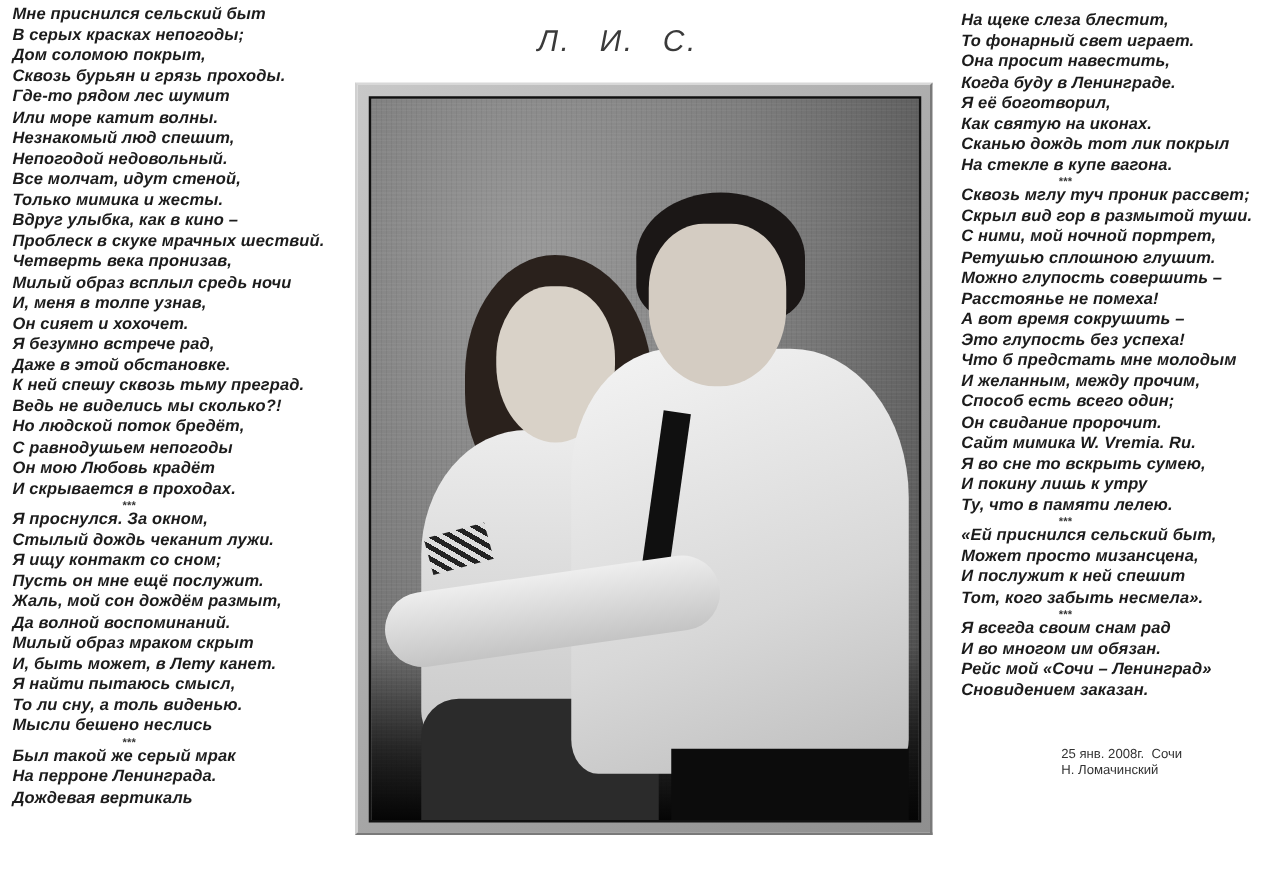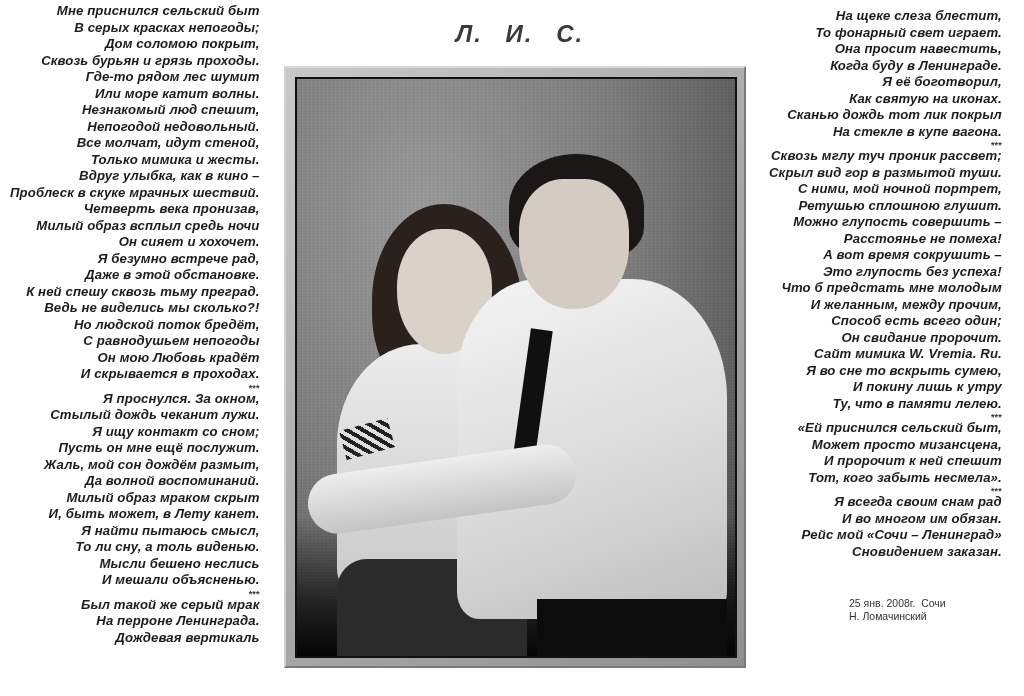--- a/index.html
+++ b/index.html
@@ -11,37 +11,35 @@
     }
     .poem-col {
       position: absolute;
       font-style: italic;
       font-weight: bold;
       font-size: 13.2px;
       line-height: 16.5px;
       letter-spacing: 0.1px;
       color: #1c1c1c;
       white-space: nowrap;
-      text-align: right;
     }
     .poem-col .line { display: block; }
     .poem-col .stars {
       display: block;
       font-style: normal;
       font-size: 9px;
       line-height: 10px;
       height: 8px;
       color: #333;
     }
     #left-col { left: 10px; top: 3px; }
     #right-col { left: 769px; top: 8px; }
     #title {
       position: absolute; left: 430px; top: 20px; width: 180px;
-      text-align: center;
-      font-size: 24px; font-weight: bold; font-style: italic;
+      font-size: 24px; font-weight: normal; font-style: italic;
       color: #3a3a3a; letter-spacing: 2px; word-spacing: 14px;
     }
     #photo-frame {
       position: absolute; left: 284px; top: 66px;
       width: 462px; height: 602px;
       background: linear-gradient(135deg, #c8c8c8 0%, #a9a9a9 50%, #8f8f8f 100%);
       box-sizing: border-box;
       border-top: 2px solid #d8d8d8; border-left: 2px solid #d0d0d0;
       border-right: 2px solid #7a7a7a; border-bottom: 2px solid #7a7a7a;
     }
@@ -131,20 +129,21 @@
     <span class="line">Где-то рядом лес шумит</span>
     <span class="line">Или море катит волны.</span>
     <span class="line">Незнакомый люд спешит,</span>
     <span class="line">Непогодой недовольный.</span>
     <span class="line">Все молчат, идут стеной,</span>
     <span class="line">Только мимика и жесты.</span>
     <span class="line">Вдруг улыбка, как в кино –</span>
     <span class="line">Проблеск в скуке мрачных шествий.</span>
     <span class="line">Четверть века пронизав,</span>
     <span class="line">Милый образ всплыл средь ночи</span>
+    <span class="line">И, меня в толпе узнав,</span>
     <span class="line">Он сияет и хохочет.</span>
     <span class="line">Я безумно встрече рад,</span>
     <span class="line">Даже в этой обстановке.</span>
     <span class="line">К ней спешу сквозь тьму преград.</span>
     <span class="line">Ведь не виделись мы сколько?!</span>
     <span class="line">Но людской поток бредёт,</span>
     <span class="line">С равнодушьем непогоды</span>
     <span class="line">Он мою Любовь крадёт</span>
     <span class="line">И скрывается в проходах.</span>
     <span class="stars" style="padding-left: 88px;">***</span>
@@ -152,21 +151,20 @@
     <span class="line">Стылый дождь чеканит лужи.</span>
     <span class="line">Я ищу контакт со сном;</span>
     <span class="line">Пусть он мне ещё послужит.</span>
     <span class="line">Жаль, мой сон дождём размыт,</span>
     <span class="line">Да волной воспоминаний.</span>
     <span class="line">Милый образ мраком скрыт</span>
     <span class="line">И, быть может, в Лету канет.</span>
     <span class="line">Я найти пытаюсь смысл,</span>
     <span class="line">То ли сну, а толь виденью.</span>
     <span class="line">Мысли бешено неслись</span>
-    <span class="line">И мешали объясненью.</span>
     <span class="stars" style="padding-left: 88px;">***</span>
     <span class="line">Был такой же серый мрак</span>
     <span class="line">На перроне Ленинграда.</span>
     <span class="line">Дождевая вертикаль</span>
   </div>
 <div id="right-col" class="poem-col">
     <span class="line">На щеке слеза блестит,</span>
     <span class="line">То фонарный свет играет.</span>
     <span class="line">Она просит навестить,</span>
     <span class="line">Когда буду в Ленинграде.</span>
@@ -187,21 +185,21 @@
     <span class="line">И желанным, между прочим,</span>
     <span class="line">Способ есть всего один;</span>
     <span class="line">Он свидание пророчит.</span>
     <span class="line">Сайт мимика W. Vremia. Ru.</span>
     <span class="line">Я во сне то вскрыть сумею,</span>
     <span class="line">И покину лишь к утру</span>
     <span class="line">Ту, что в памяти лелею.</span>
     <span class="stars" style="padding-left: 78px;">***</span>
     <span class="line">«Ей приснился сельский быт,</span>
     <span class="line">Может просто мизансцена,</span>
-    <span class="line">И пророчит к ней спешит</span>
+    <span class="line">И послужит к ней спешит</span>
     <span class="line">Тот, кого забыть несмела».</span>
     <span class="stars" style="padding-left: 78px;">***</span>
     <span class="line">Я всегда своим снам рад</span>
     <span class="line">И во многом им обязан.</span>
     <span class="line">Рейс мой «Сочи – Ленинград»</span>
     <span class="line">Сновидением заказан.</span>
   </div>
 
 <div id="photo-frame">
   <div id="photo">

